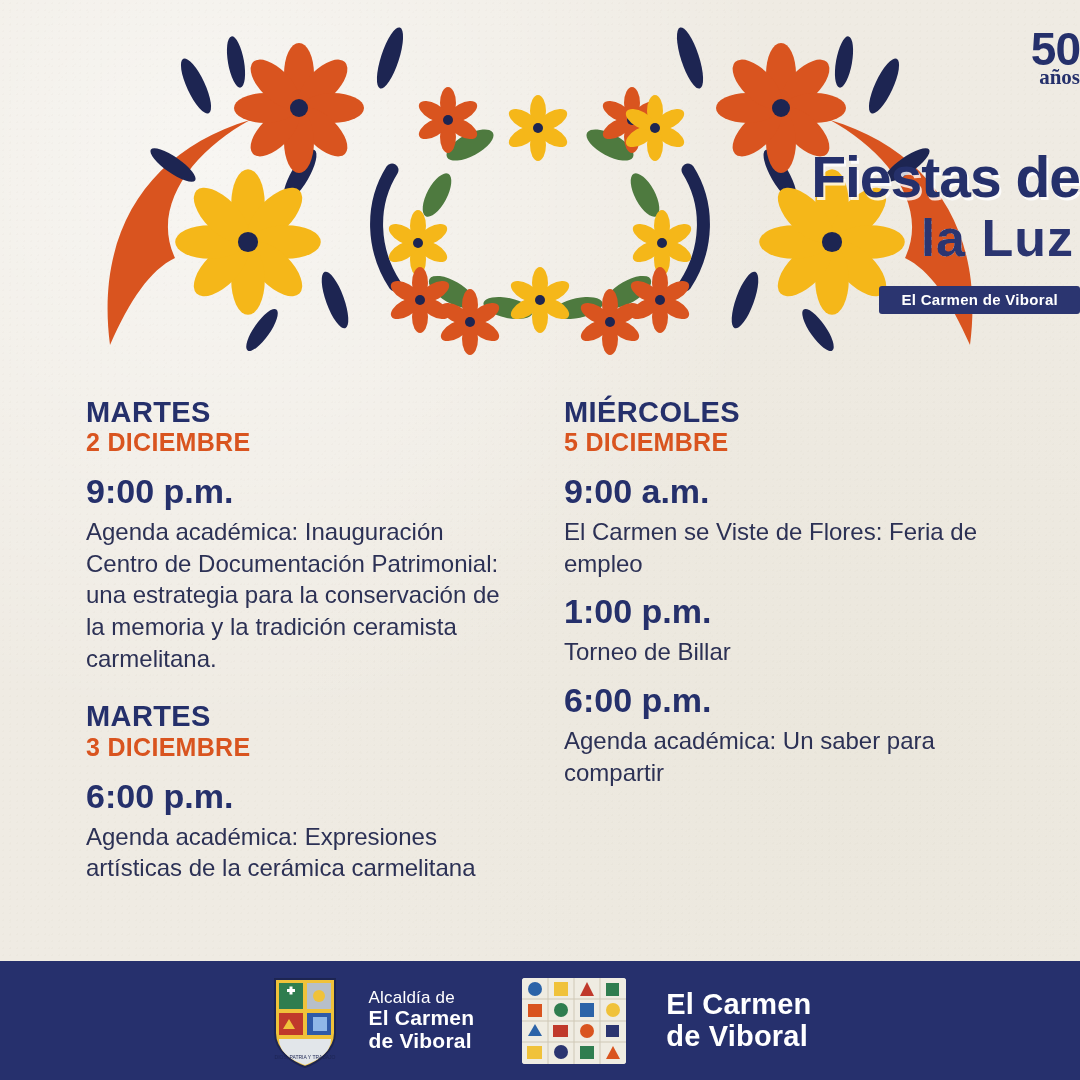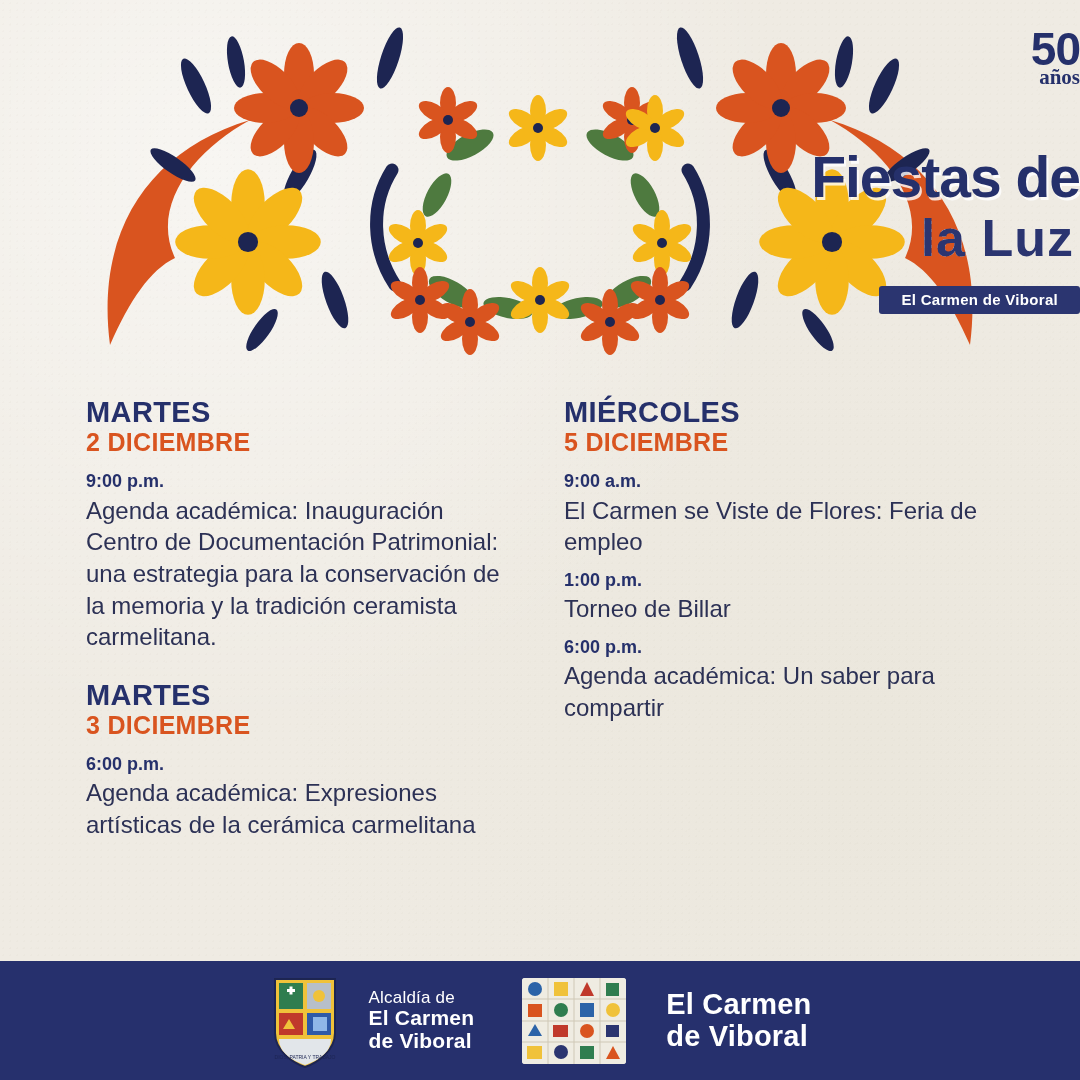--- a/index.html
+++ b/index.html
@@ -133,21 +133,21 @@
   .day-date {
     font-size: 25px;
     font-weight: bold;
     color: #d9541f;
     letter-spacing: .3px;
     line-height: 1.15;
     margin-bottom: 12px;
   }
   .event { margin-bottom: 6px; }
   .event-time {
-    font-size: 18px;
+    font-size: 34px;
     font-weight: bold;
     color: #25306b;
     line-height: 1.35;
   }
   .event-desc {
     font-size: 24px;
     color: #2c3155;
     line-height: 1.32;
     margin-top: 1px;
     margin-bottom: 10px;

